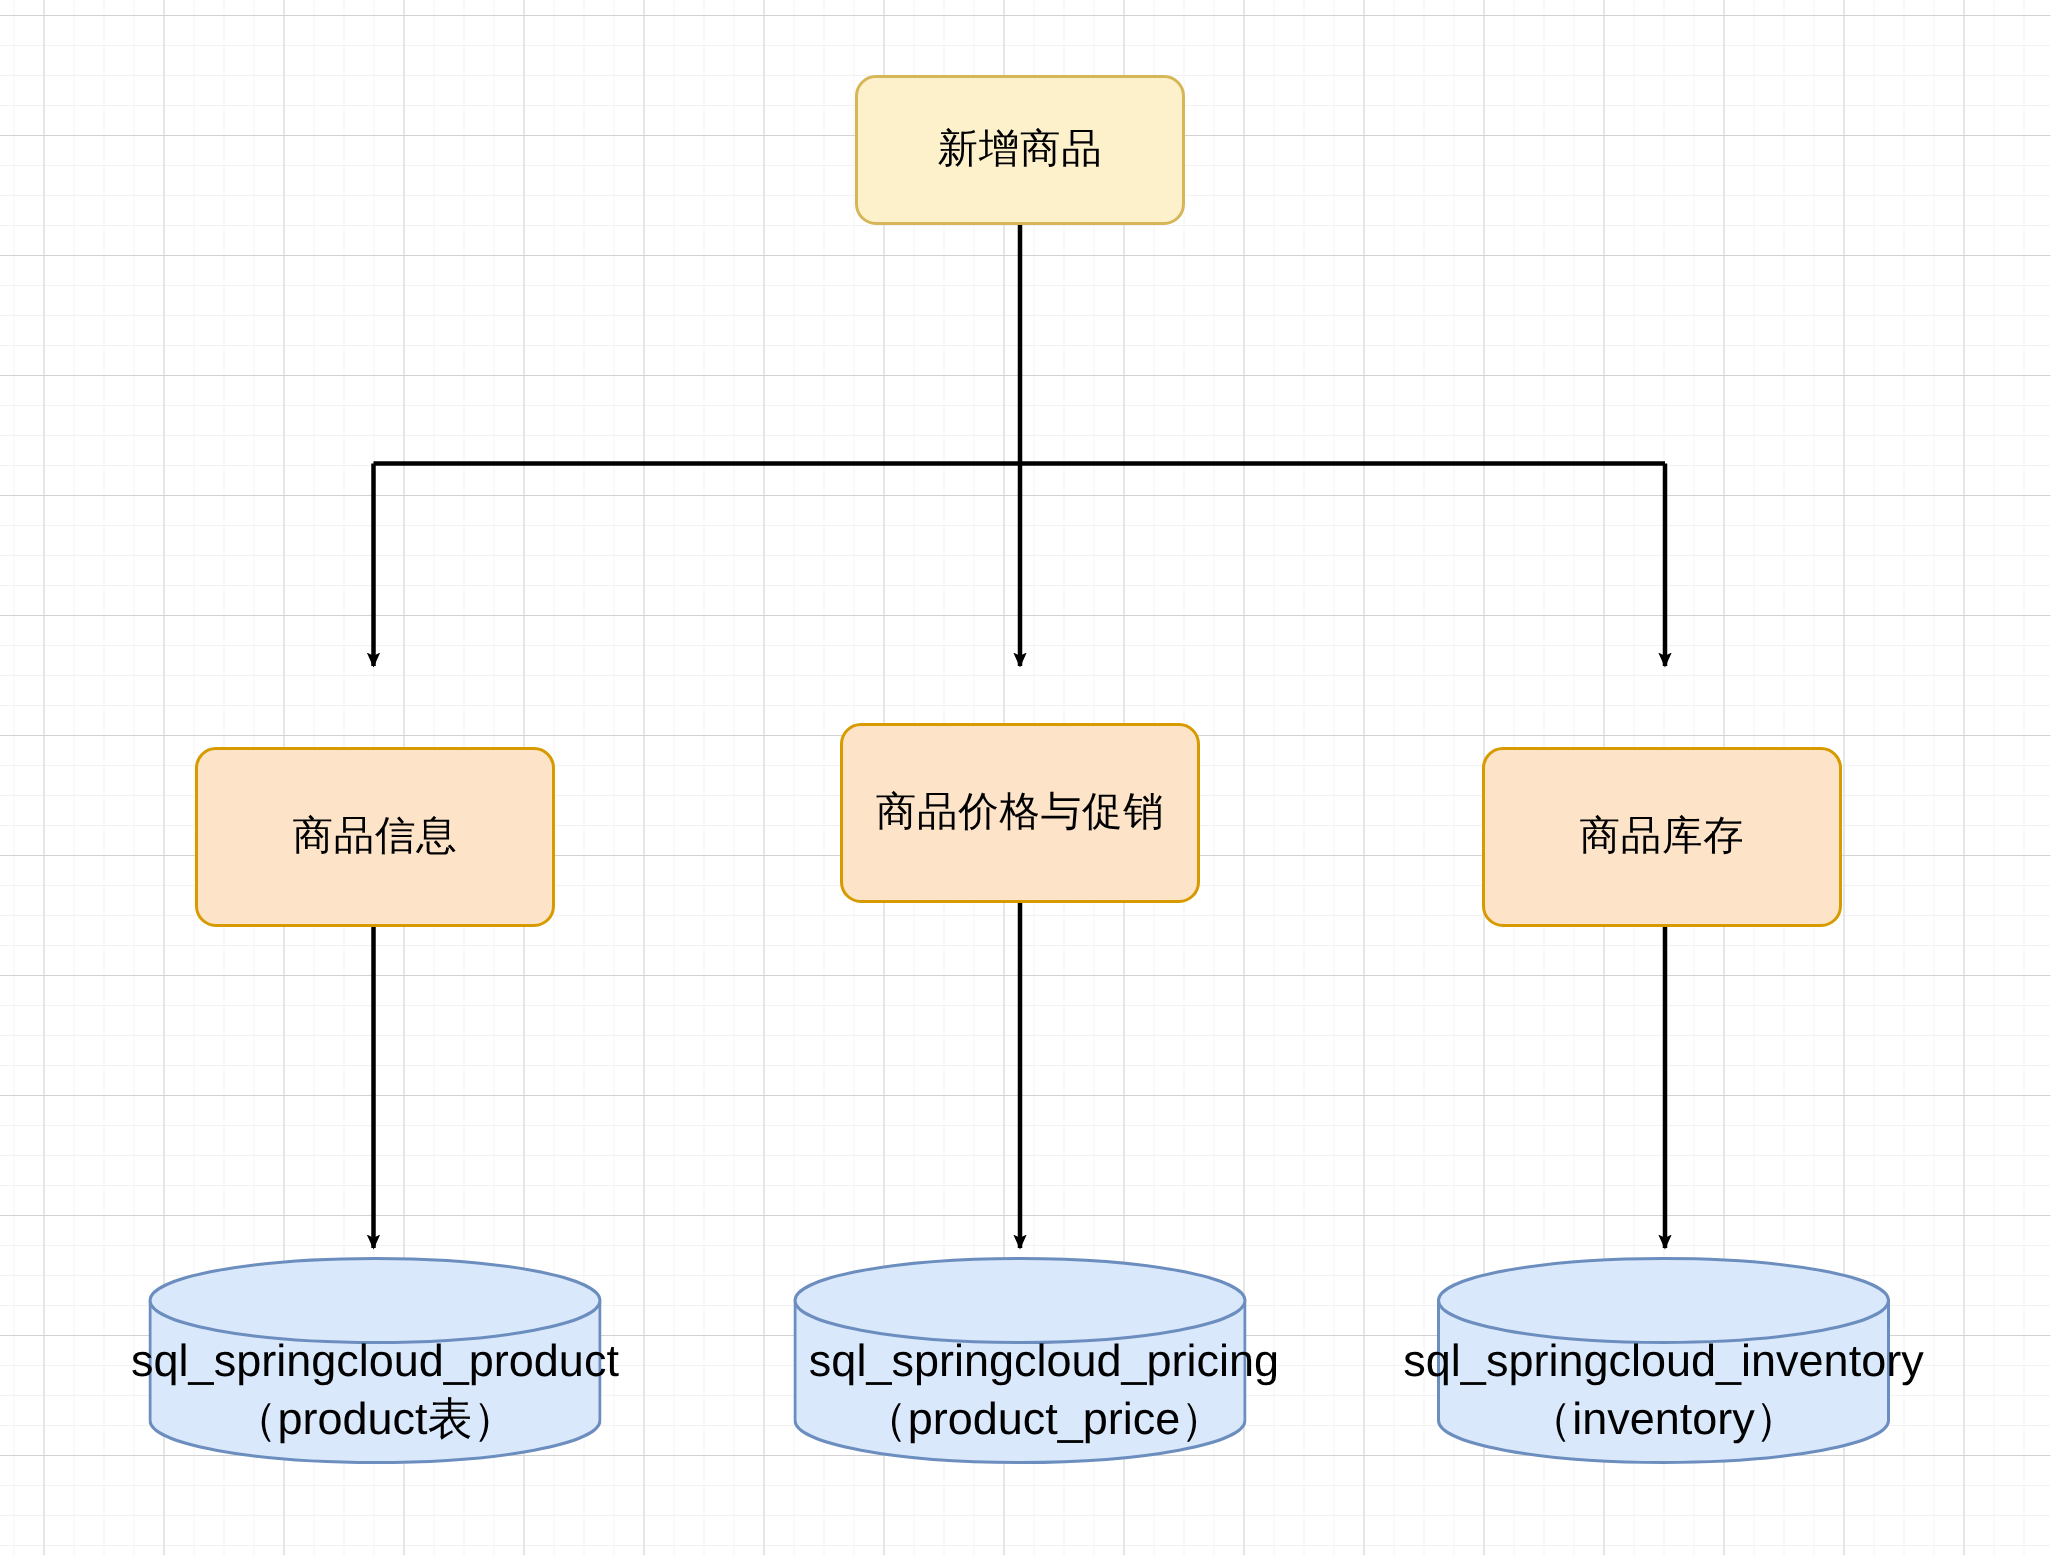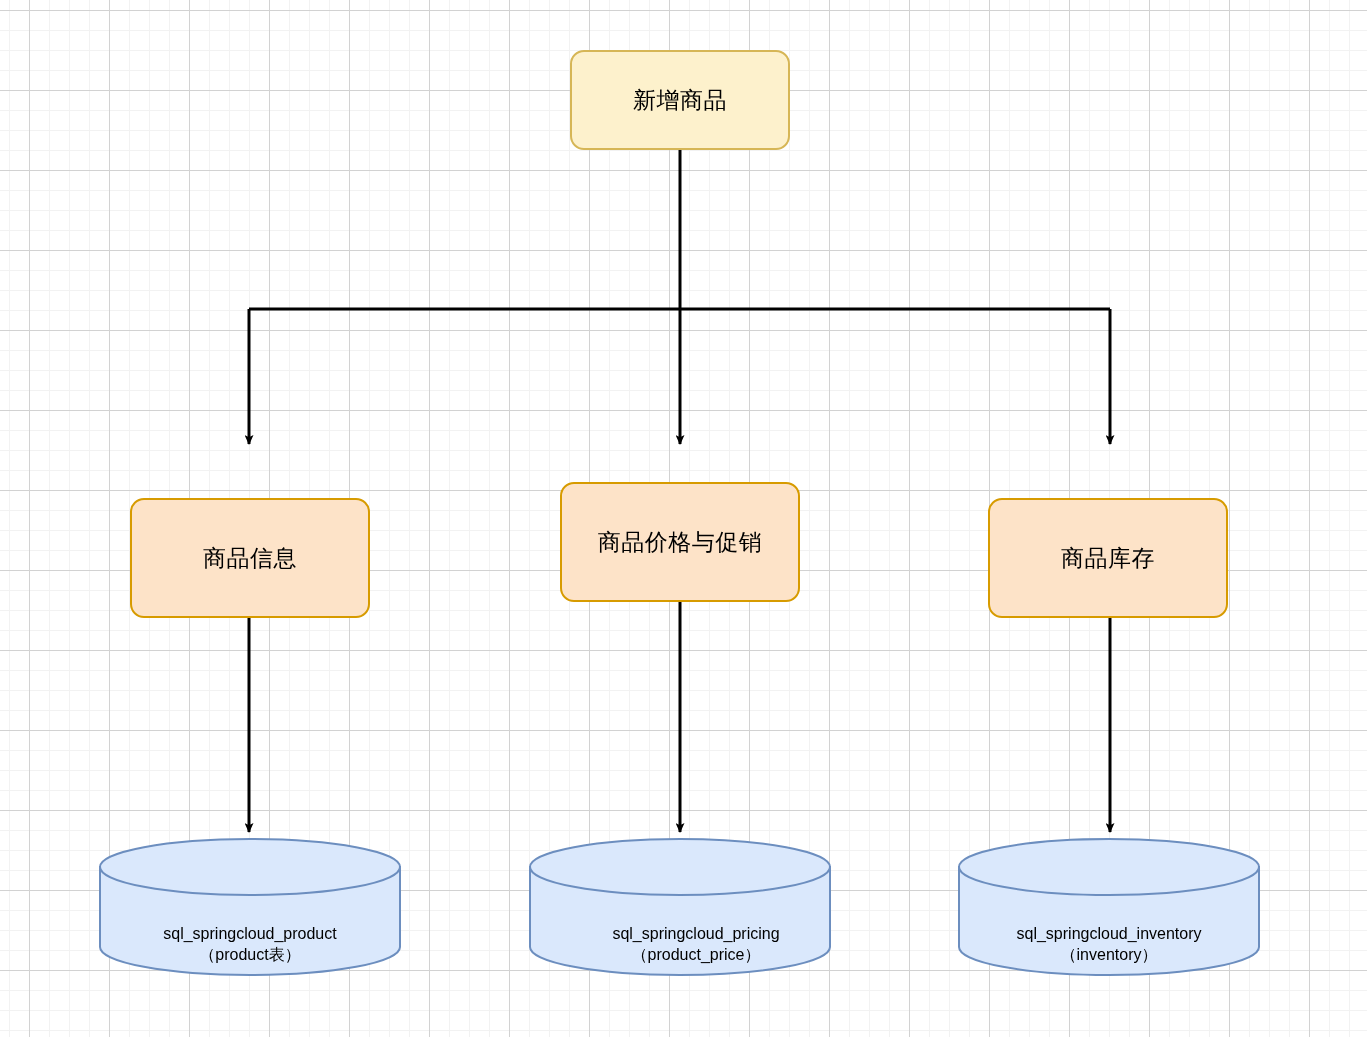--- a/index.html
+++ b/index.html
@@ -36,38 +36,38 @@
     position: absolute;
     box-sizing: border-box;
     display: flex;
     align-items: center;
     justify-content: center;
     text-align: center;
     color: #000000;
   }
   .proc {
     border-radius: 14px;
-    font-size: 23px;
+    font-size: 27px;
     line-height: 1.25;
     letter-spacing: 0.5px;
   }
   .proc-start {
     background: #fdf1cc;
     border: 2px solid #d6b656;
   }
   .proc-mid {
     background: #fde3c8;
     border: 2px solid #d79b00;
     margin-top: 48px;
   }
   .cyl {
     
     background: transparent;
     border: none;
-    font-size: 16px;
+    font-size: 30px;
     line-height: 1.3;
     flex-direction: column;
     justify-content: flex-end;
     padding-bottom: 10px;
   }
   .cyl-label-line { display: block; white-space: nowrap; }
   .cyl-svg {
     position: absolute;
     pointer-events: none;
   }

